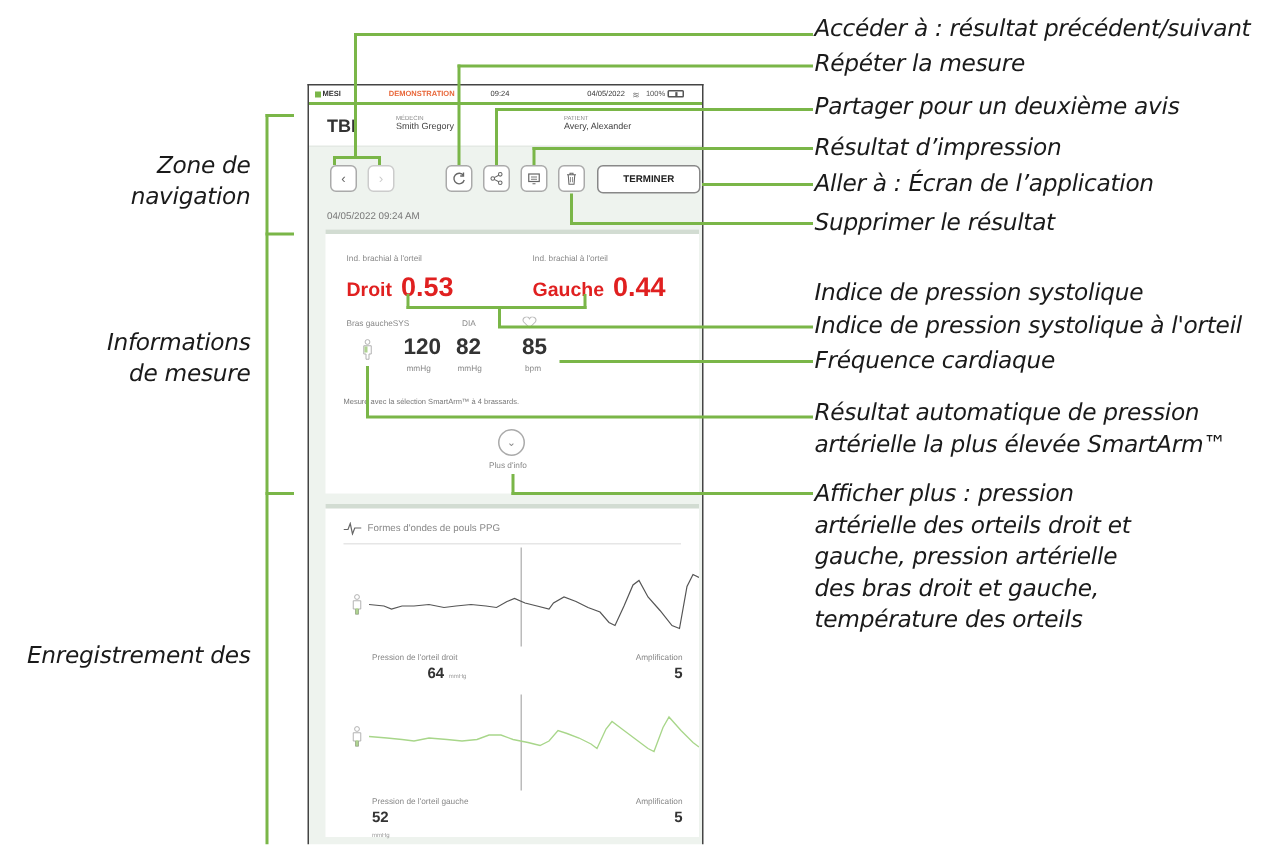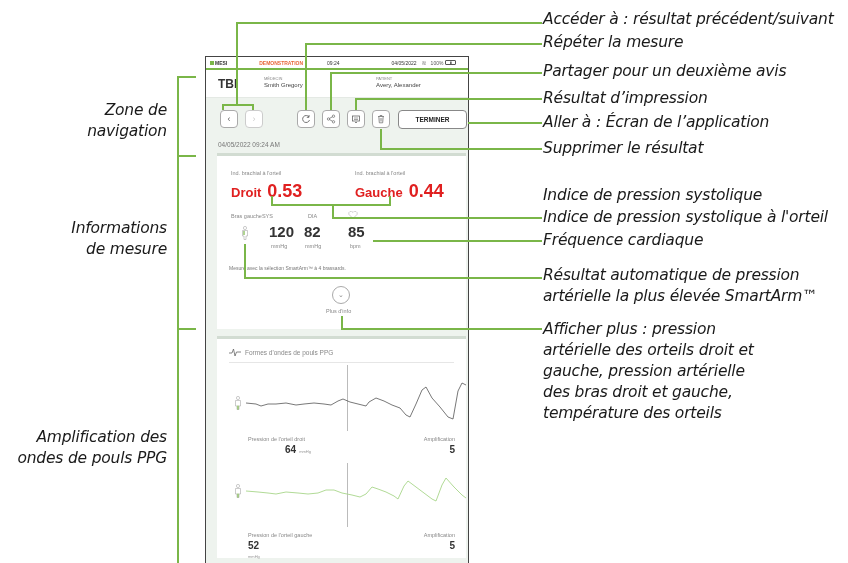--- a/index.html
+++ b/index.html
@@ -51,22 +51,21 @@
 
 <div class="ann ann-left" style="right:681px; top:100px;">
   <div>Zone de</div>
   <div>navigation</div>
 </div>
 <div class="ann ann-left" style="right:681px; top:218px;">
   <div>Informations</div>
   <div>de mesure</div>
 </div>
 <div class="ann ann-left" style="right:681px; top:427px;">
-  <div>Amplification des</div>
-  <div>ondes de pouls PPG</div>
+  <div>Enregistrement des</div>
 </div>
 
 <div class="gl" style="left:177px; top:76px; width:2px; height:487px;"></div>
 <div class="gl" style="left:177px; top:76px; width:19px; height:2px;"></div>
 <div class="gl" style="left:177px; top:155px; width:19px; height:2px;"></div>
 <div class="gl" style="left:177px; top:328px; width:19px; height:2px;"></div>
 
 <div class="ann" style="left:543px; top:9px;">Accéder à : résultat précédent/suivant</div>
 <div class="ann" style="left:543px; top:32px;">Répéter la mesure</div>
 <div class="ann" style="left:543px; top:61px;">Partager pour un deuxième avis</div>

